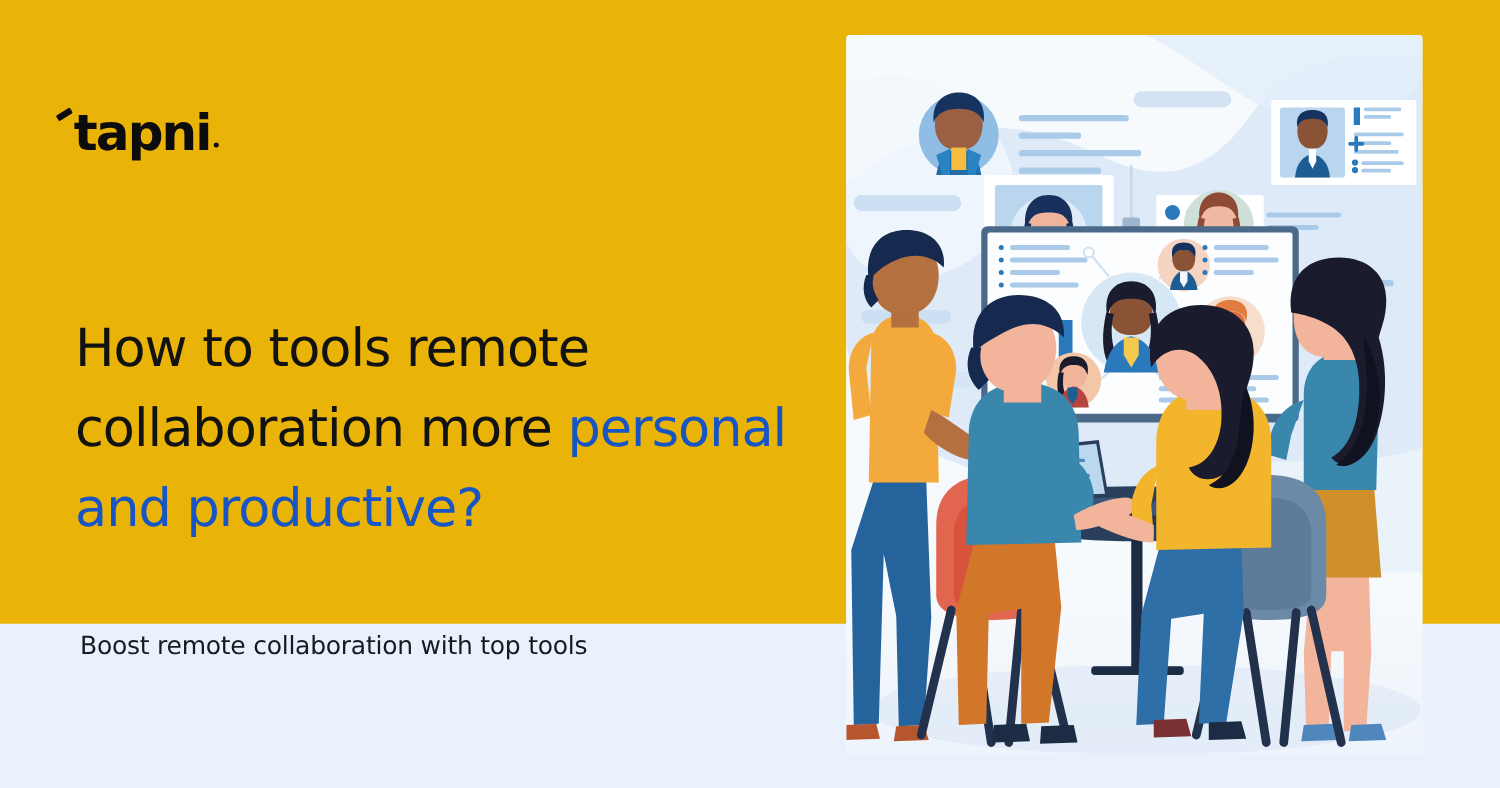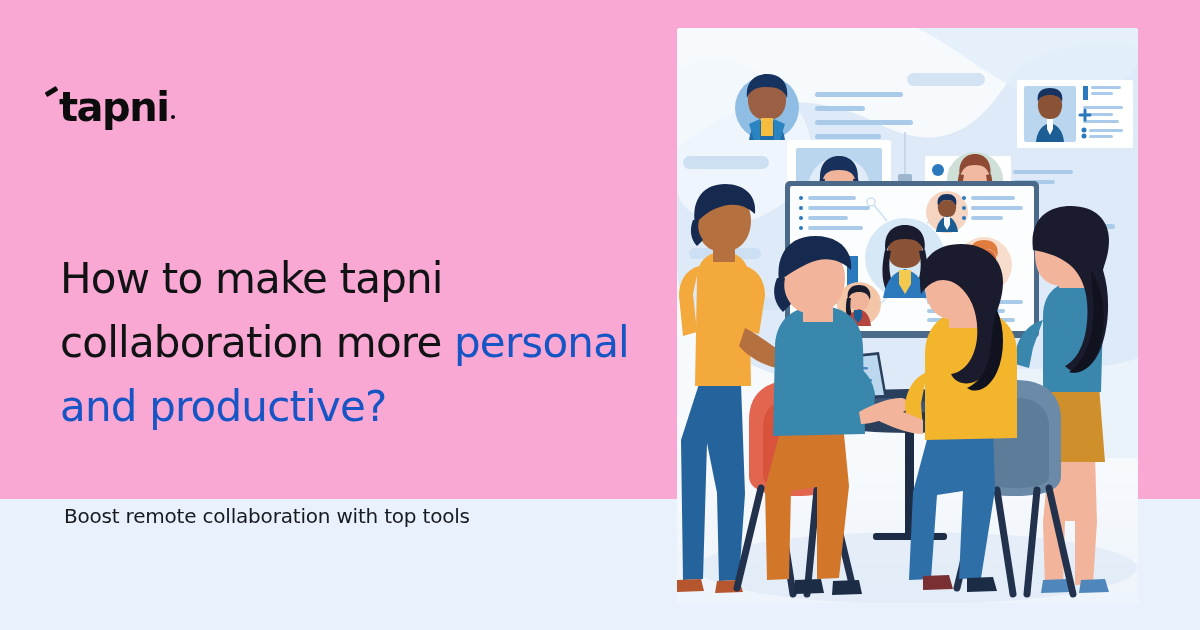--- a/index.html
+++ b/index.html
@@ -10,21 +10,21 @@
     width: 1200px;
     height: 630px;
     overflow: hidden;
     font-family: "Liberation Sans", sans-serif;
     background: #e9f1fc;
   }
   .canvas {
     position: relative;
     width: 1200px;
     height: 499px;
-    background: #f9a8d4;
+    background: #eab308;
   }
 
   
   .left-col {
     position: absolute;
     left: 0;
     top: 0;
     width: 660px;
     height: 630px;
   }
@@ -121,21 +121,21 @@
 
   <div class="left-col">
 
     <div class="logo">
       <span class="logo-mark">
         <span class="logo-tick"></span>
         <span class="logo-text">tapni</span><span class="logo-dot"></span>
       </span>
     </div>
 
-    <h1 class="headline"><span>How to make tapni collaboration more </span><span class="accent">personal and productive?</span></h1>
+    <h1 class="headline"><span>How to tools remote collaboration more </span><span class="accent">personal and productive?</span></h1>
 
     <p class="subtitle">Boost remote collaboration with top tools</p>
 
   </div>
 
   <div class="illus-wrap">
     <svg width="461" height="575" viewBox="0 0 461 575" xmlns="http://www.w3.org/2000/svg">
       <defs>
         <clipPath id="panelClip">
             <rect x="0" y="0" width="461" height="575" rx="3"></rect>

